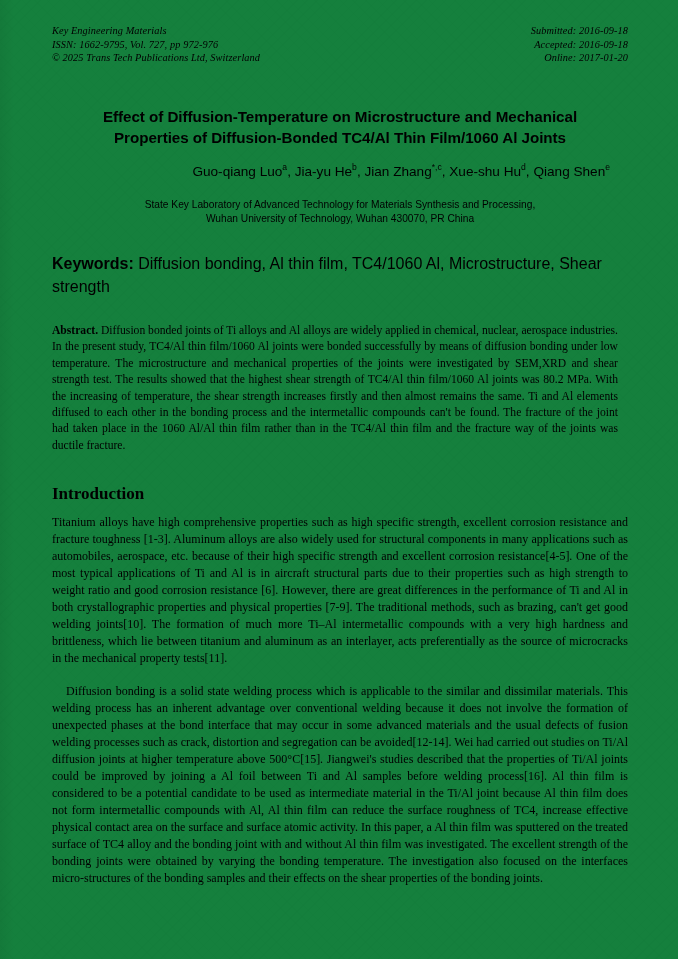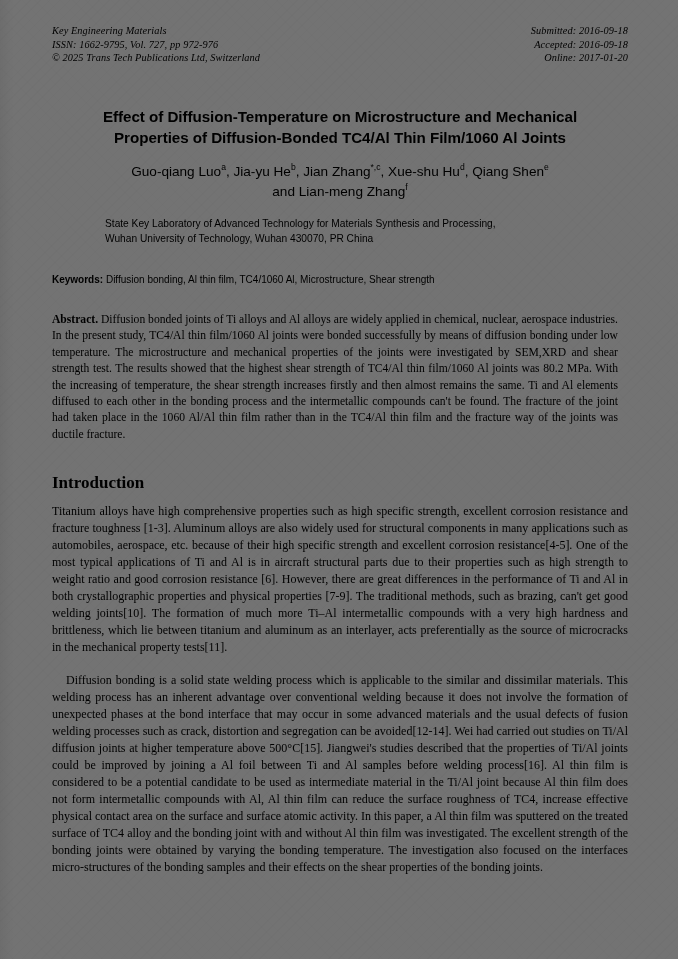--- a/index.html
+++ b/index.html
@@ -9,21 +9,21 @@
   }
   body {
     font-family: "Liberation Serif", "DejaVu Serif", serif;
     color: #000000;
   }
 
   .page {
     position: relative;
     width: 678px;
     height: 959px;
-    background: #737373;
+    background: #15803d;
     overflow: hidden;
     box-sizing: border-box;
   }
 
   
   .watermark {
     position: absolute;
     inset: 0;
     pointer-events: none;
     opacity: 0.55;
@@ -73,50 +73,50 @@
     font-weight: bold;
     font-size: 15.2px;
     line-height: 1.38;
     letter-spacing: -0.05px;
   }
 
   
   .authors {
     margin: 13px auto 0 auto;
     width: 540px;
-    text-align: center;
+    text-align: right;
     font-family: "Liberation Sans", "DejaVu Sans", sans-serif;
     font-size: 13.6px;
     line-height: 1.45;
   }
   .authors sup { font-size: 8.6px; vertical-align: super; line-height: 0; }
 
   
   .affiliation {
     margin: 16px auto 10px auto;
     width: 470px;
-    text-align: left;
+    text-align: center;
     font-family: "Liberation Sans", "DejaVu Sans", sans-serif;
     font-size: 10.2px;
     line-height: 1.45;
   }
   .emails {
     margin: 13px auto 0 auto;
     text-align: center;
     font-family: "Liberation Sans", "DejaVu Sans", sans-serif;
     font-size: 10.2px;
     line-height: 1.4;
   }
   .emails sup { font-size: 7.2px; vertical-align: super; line-height: 0; }
 
   
   .keywords {
     margin: 26px 0 0 0;
     font-family: "Liberation Sans", "DejaVu Sans", sans-serif;
-    font-size: 10px;
+    font-size: 16px;
     line-height: 1.4;
   }
   .keywords .label { font-weight: bold; }
 
   
   .abstract {
     margin: 25px 10px 0 0;
     font-size: 11.6px;
     line-height: 1.415;
     text-align: justify;
@@ -159,21 +159,20 @@
         <div>Submitted: 2016-09-18</div>
         <div>Accepted: 2016-09-18</div>
         <div>Online: 2017-01-20</div>
       </div>
     </div>
 
     <h1 class="title">Effect of Diffusion-Temperature on Microstructure and Mechanical Properties of Diffusion-Bonded TC4/Al Thin Film/1060 Al Joints</h1>
 
     <div class="authors">
       <div>Guo-qiang Luo<sup>a</sup>, Jia-yu He<sup>b</sup>, Jian Zhang<sup>*,c</sup>, Xue-shu Hu<sup>d</sup>, Qiang Shen<sup>e</sup></div>
-      <div>and Lian-meng Zhang<sup>f</sup></div>
     </div>
 
     <div class="affiliation">
       <div>State Key Laboratory of Advanced Technology for Materials Synthesis and Processing,</div>
       <div>Wuhan University of Technology, Wuhan 430070, PR China</div>
     </div>
 
 
     <p class="keywords">
       <span class="label">Keywords:</span>

